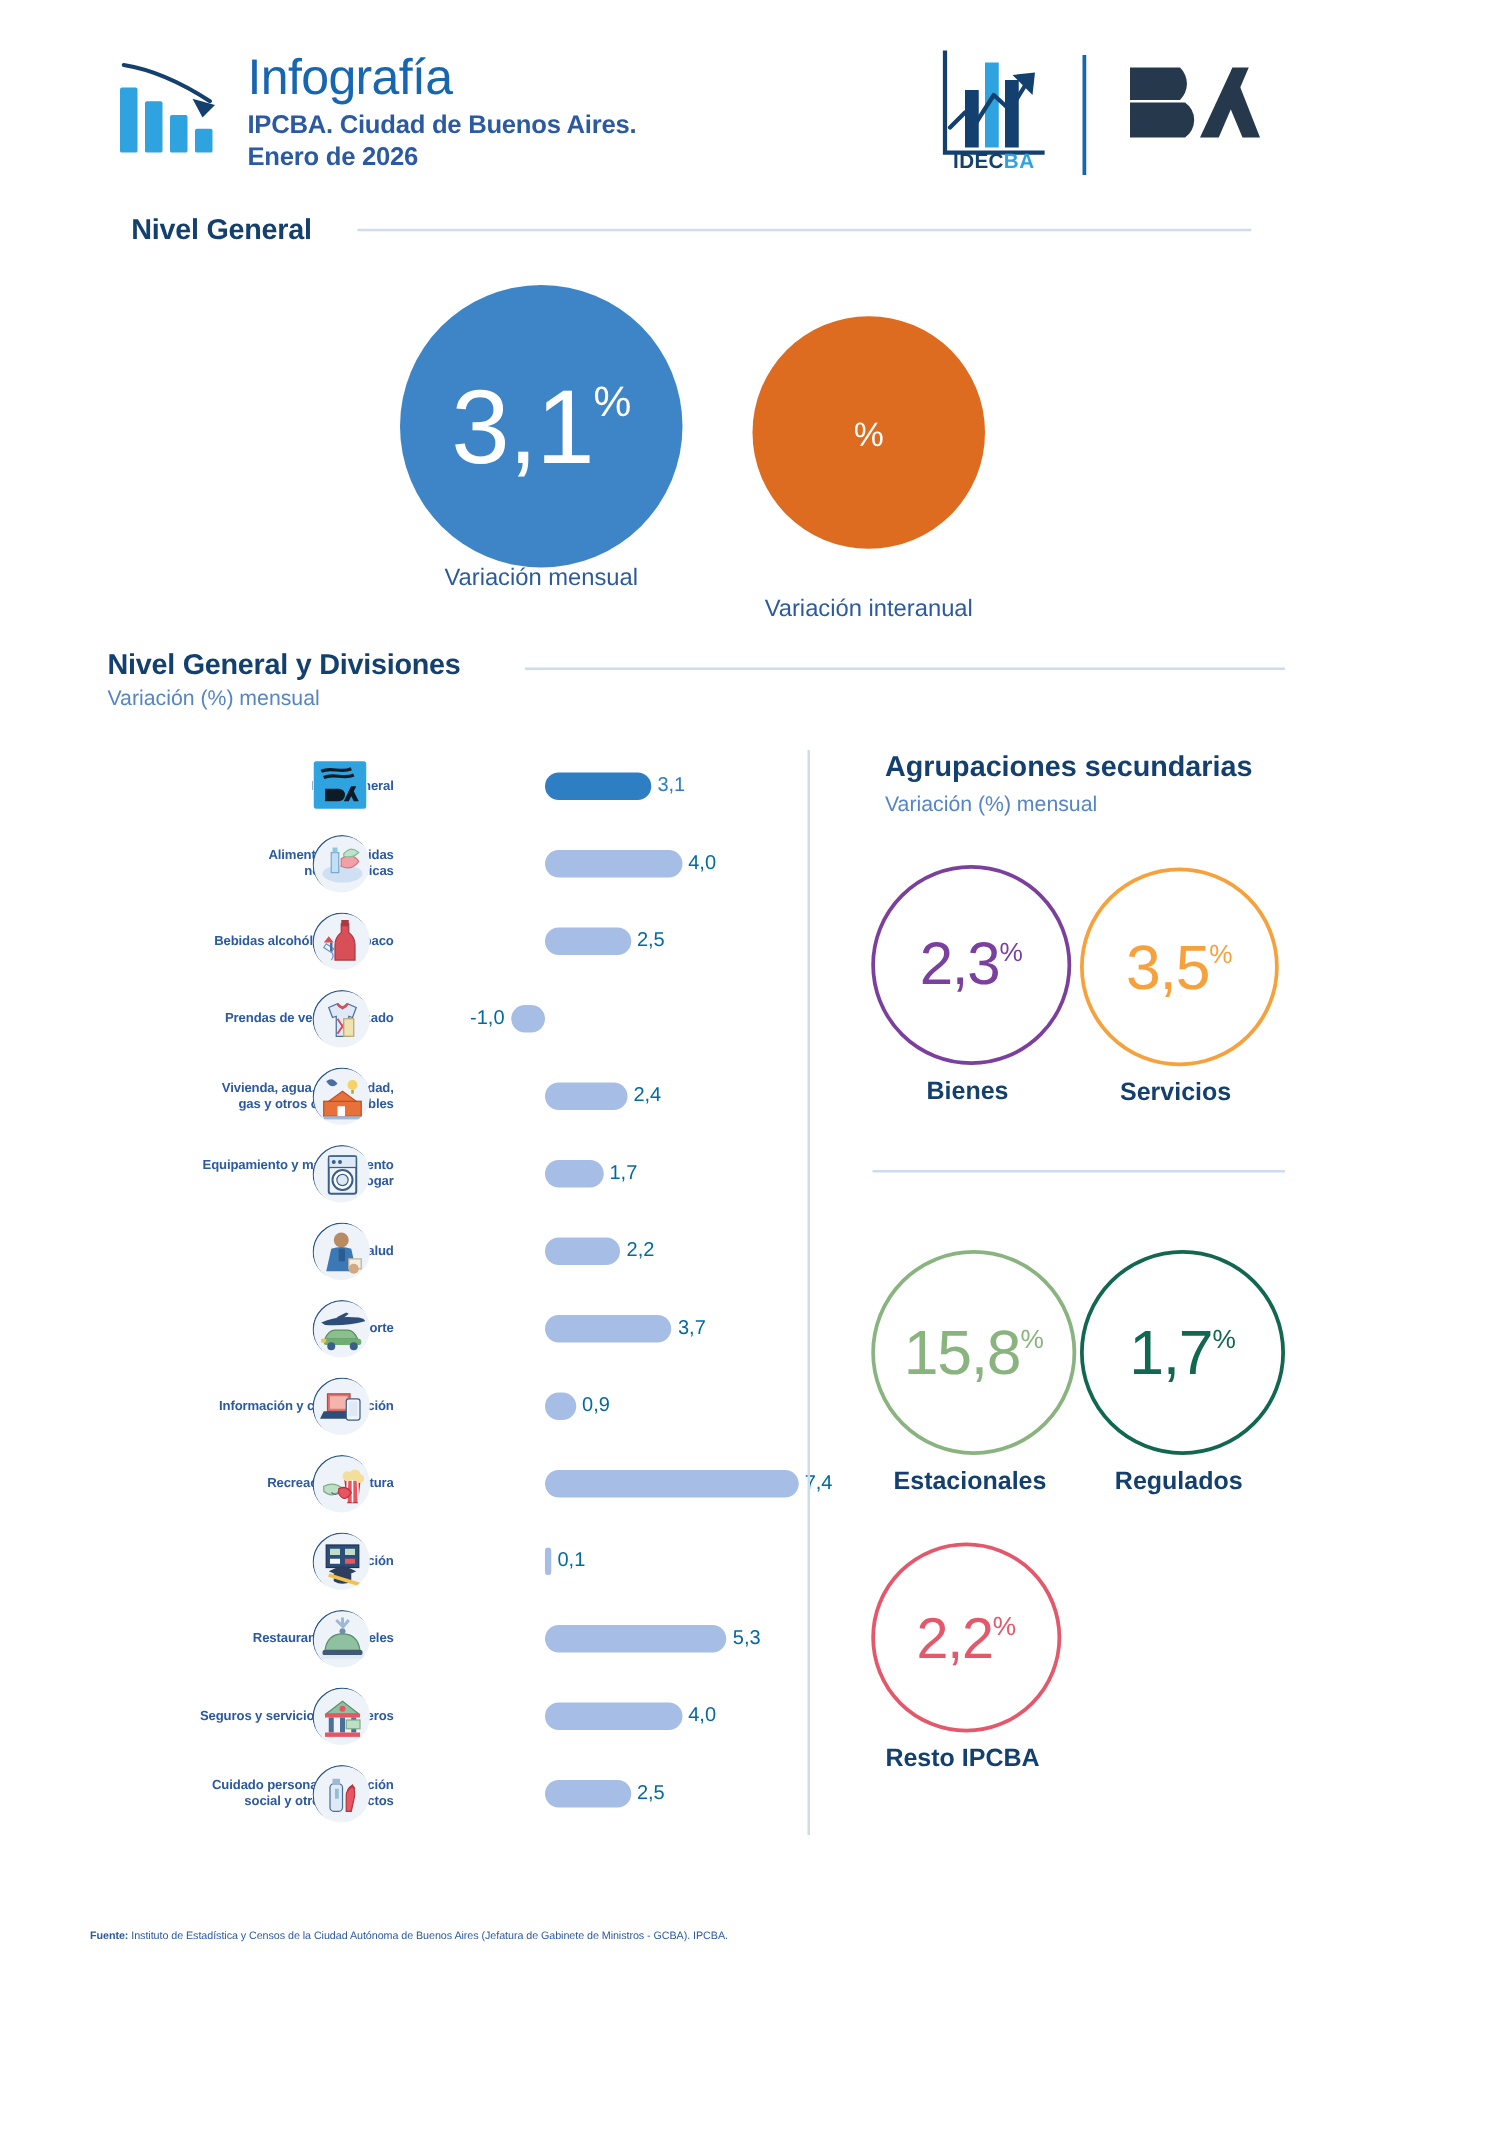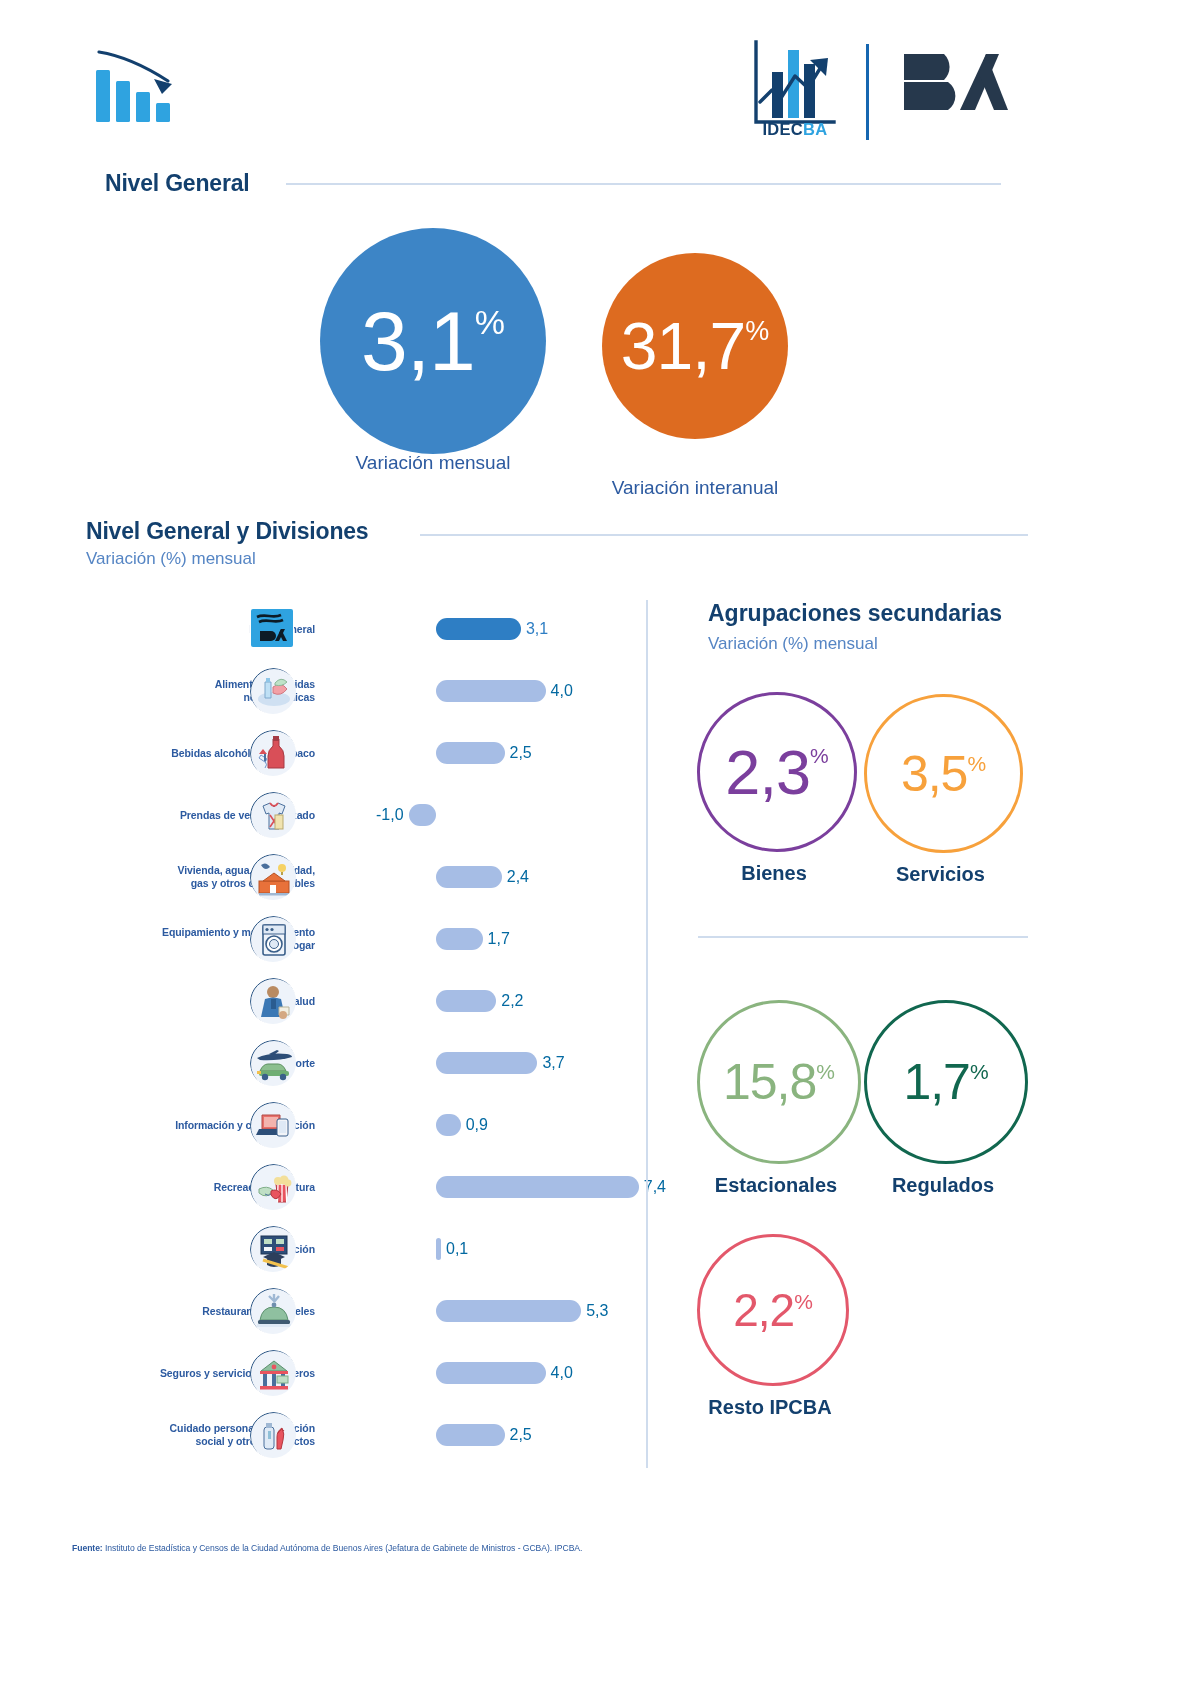--- a/index.html
+++ b/index.html
@@ -98,20 +98,27 @@
       <svg width="86" height="80" viewBox="0 0 86 80">
         <rect x="0" y="22" width="14" height="52" rx="1.5" fill="#2fa3e0"></rect>
         <rect x="20" y="33" width="14" height="41" rx="1.5" fill="#2fa3e0"></rect>
         <rect x="40" y="44" width="14" height="30" rx="1.5" fill="#2fa3e0"></rect>
         <rect x="60" y="55" width="14" height="19" rx="1.5" fill="#2fa3e0"></rect>
         <path d="M3 4 C28 8, 52 20, 72 33" stroke="#13406e" stroke-width="3.2" fill="none" stroke-linecap="round"></path>
         <path d="M58 31 L76 36 L66 46 Z" fill="#13406e"></path>
       </svg>
     </div>
 
+    <div class="title-block">
+      <div class="title-main">Infografía</div>
+      <div class="title-sub">
+        <div>IPCBA. Ciudad de Buenos Aires.</div>
+        <div>Enero de 2026</div>
+      </div>
+    </div>
 
     <div class="idecba">
       <svg width="92" height="110" viewBox="0 0 92 110">
         <path d="M8 6 L8 86 L86 86" stroke="#13406e" stroke-width="3.4" fill="none" stroke-linecap="square"></path>
         <rect x="24" y="36" width="11" height="46" fill="#13406e"></rect>
         <rect x="40" y="14" width="11" height="68" fill="#2fa3e0"></rect>
         <rect x="56" y="28" width="11" height="54" fill="#13406e"></rect>
         <polyline points="12,66 24,54 33,62 47,40 60,52 76,26" stroke="#13406e" stroke-width="3.4" fill="none" stroke-linejoin="round" stroke-linecap="round"></polyline>
         <path d="M62 24 L80 22 L78 40 Z" fill="#13406e"></path>
       </svg>
@@ -138,21 +145,20 @@
   <div id="circle-mensual" class="big-circle">
     <span class="bc-val">
       <span class="bc-num">3,1</span>
         <span class="bc-pct">%</span>
     </span>
   </div>
   <div id="circle-mensual-label" class="bc-label">Variación mensual</div>
 
   <div id="circle-interanual" class="big-circle">
     <span class="bc-val">
-      <span class="bc-num">31,7</span>
         <span class="bc-pct">%</span>
     </span>
   </div>
   <div id="circle-interanual-label" class="bc-label">Variación interanual</div>
 
   <div id="sec2-title" class="sec-title">Nivel General y Divisiones</div>
   <div id="sec2-sub" class="sec-sub">Variación (%) mensual</div>
   <div id="sec2-rule" class="sec-rule"></div>
 
   <div class="chart" id="chart">
@@ -431,21 +437,21 @@
 
   <div id="mid-divider"></div>
 
   <div id="sec3-title">Agrupaciones secundarias</div>
   <div id="sec3-sub" class="sec-sub">Variación (%) mensual</div>
   <div id="right-rule"></div>
   <div id="rings">
       <div class="ring-card" style="left: 697px; top: 692px; width: 154px;">
         <div class="ring" style="width: 154px; height: 154px; border: 3.4px solid rgb(123, 63, 157);">
           <span class="ring-val" style="color: rgb(123, 63, 157);">
-            <span class="ring-num" style="font-size: 63px;">2,3</span>
+            <span class="ring-num" style="font-size: 48px;">2,3</span>
             <span class="ring-pct">%</span>
           </span>
         </div>
         <div class="ring-label">Bienes</div>
       </div>
       <div class="ring-card" style="left: 864px; top: 694px; width: 153px;">
         <div class="ring" style="width: 153px; height: 153px; border: 3.4px solid rgb(247, 161, 60);">
           <span class="ring-val" style="color: rgb(247, 161, 60);">
             <span class="ring-num" style="font-size: 50px;">3,5</span>
             <span class="ring-pct">%</span>

